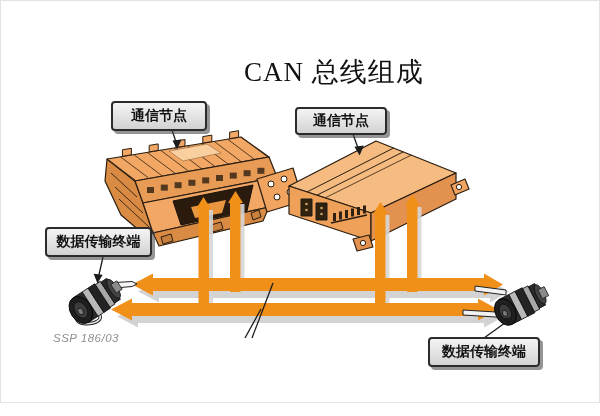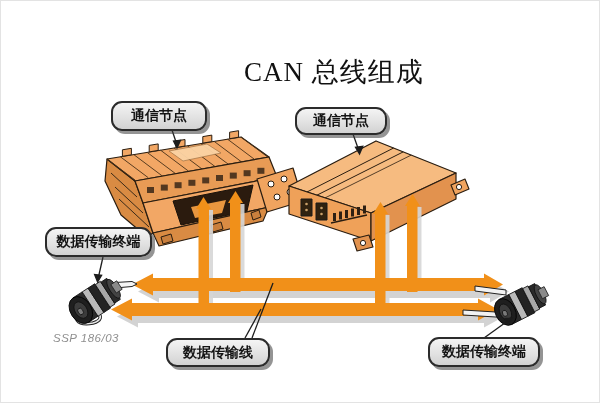--- a/index.html
+++ b/index.html
@@ -10,21 +10,21 @@
   }
   .stage svg{position:absolute;left:0;top:0;}
   .title{
     position:absolute;left:233px;top:53px;width:200px;text-align:center;
     font-family:"Liberation Serif","DejaVu Serif",serif;
     font-size:27px;font-weight:500;color:#111;letter-spacing:1px;white-space:nowrap;
   }
   .callout{
     position:absolute;box-sizing:border-box;
     display:flex;align-items:center;justify-content:center;
-    border:2px solid #2b2b2b;border-radius:11px;
+    border:2px solid #2b2b2b;border-radius:4px;
     background:linear-gradient(180deg,#f4f4f4 0%,#e2e2e2 55%,#d2d2d2 100%);
     box-shadow:3px 3px 0 rgba(60,60,60,.55);
     font-size:14px;font-weight:700;color:#141414;white-space:nowrap;
   }
   .co-node-left{left:110px;top:100px;width:96px;height:30px;}
   .co-node-right{left:294px;top:106px;width:92px;height:28px;}
   .co-term-left{left:44px;top:226px;width:107px;height:30px;}
   .co-busline{left:165px;top:337px;width:104px;height:29px;}
   .co-term-right{left:427px;top:336px;width:112px;height:30px;}
   .footnote{
@@ -239,21 +239,18 @@
 
   <div class="callout co-node-left">
     <span>通信节点</span>
   </div>
   <div class="callout co-node-right">
     <span>通信节点</span>
   </div>
   <div class="callout co-term-left">
     <span>数据传输终端</span>
   </div>
-  <div class="callout co-busline">
-    <span>数据传输线</span>
-  </div>
   <div class="callout co-term-right">
     <span>数据传输终端</span>
   </div>
 
   <div class="footnote">SSP 186/03</div>
 </div>
 
 </body></html>

